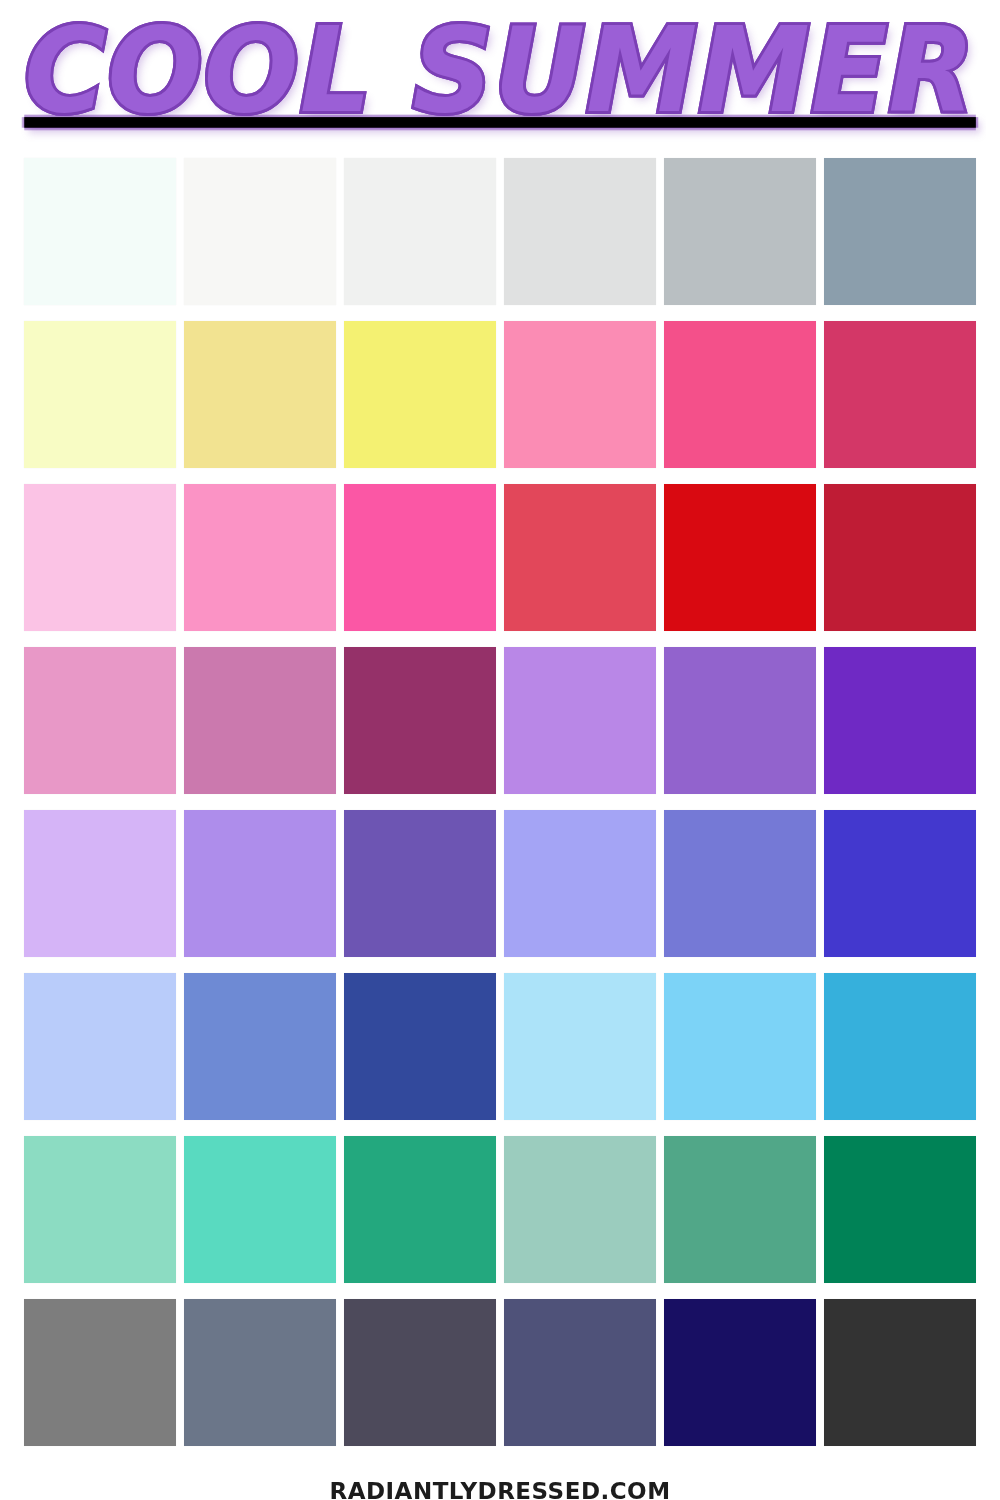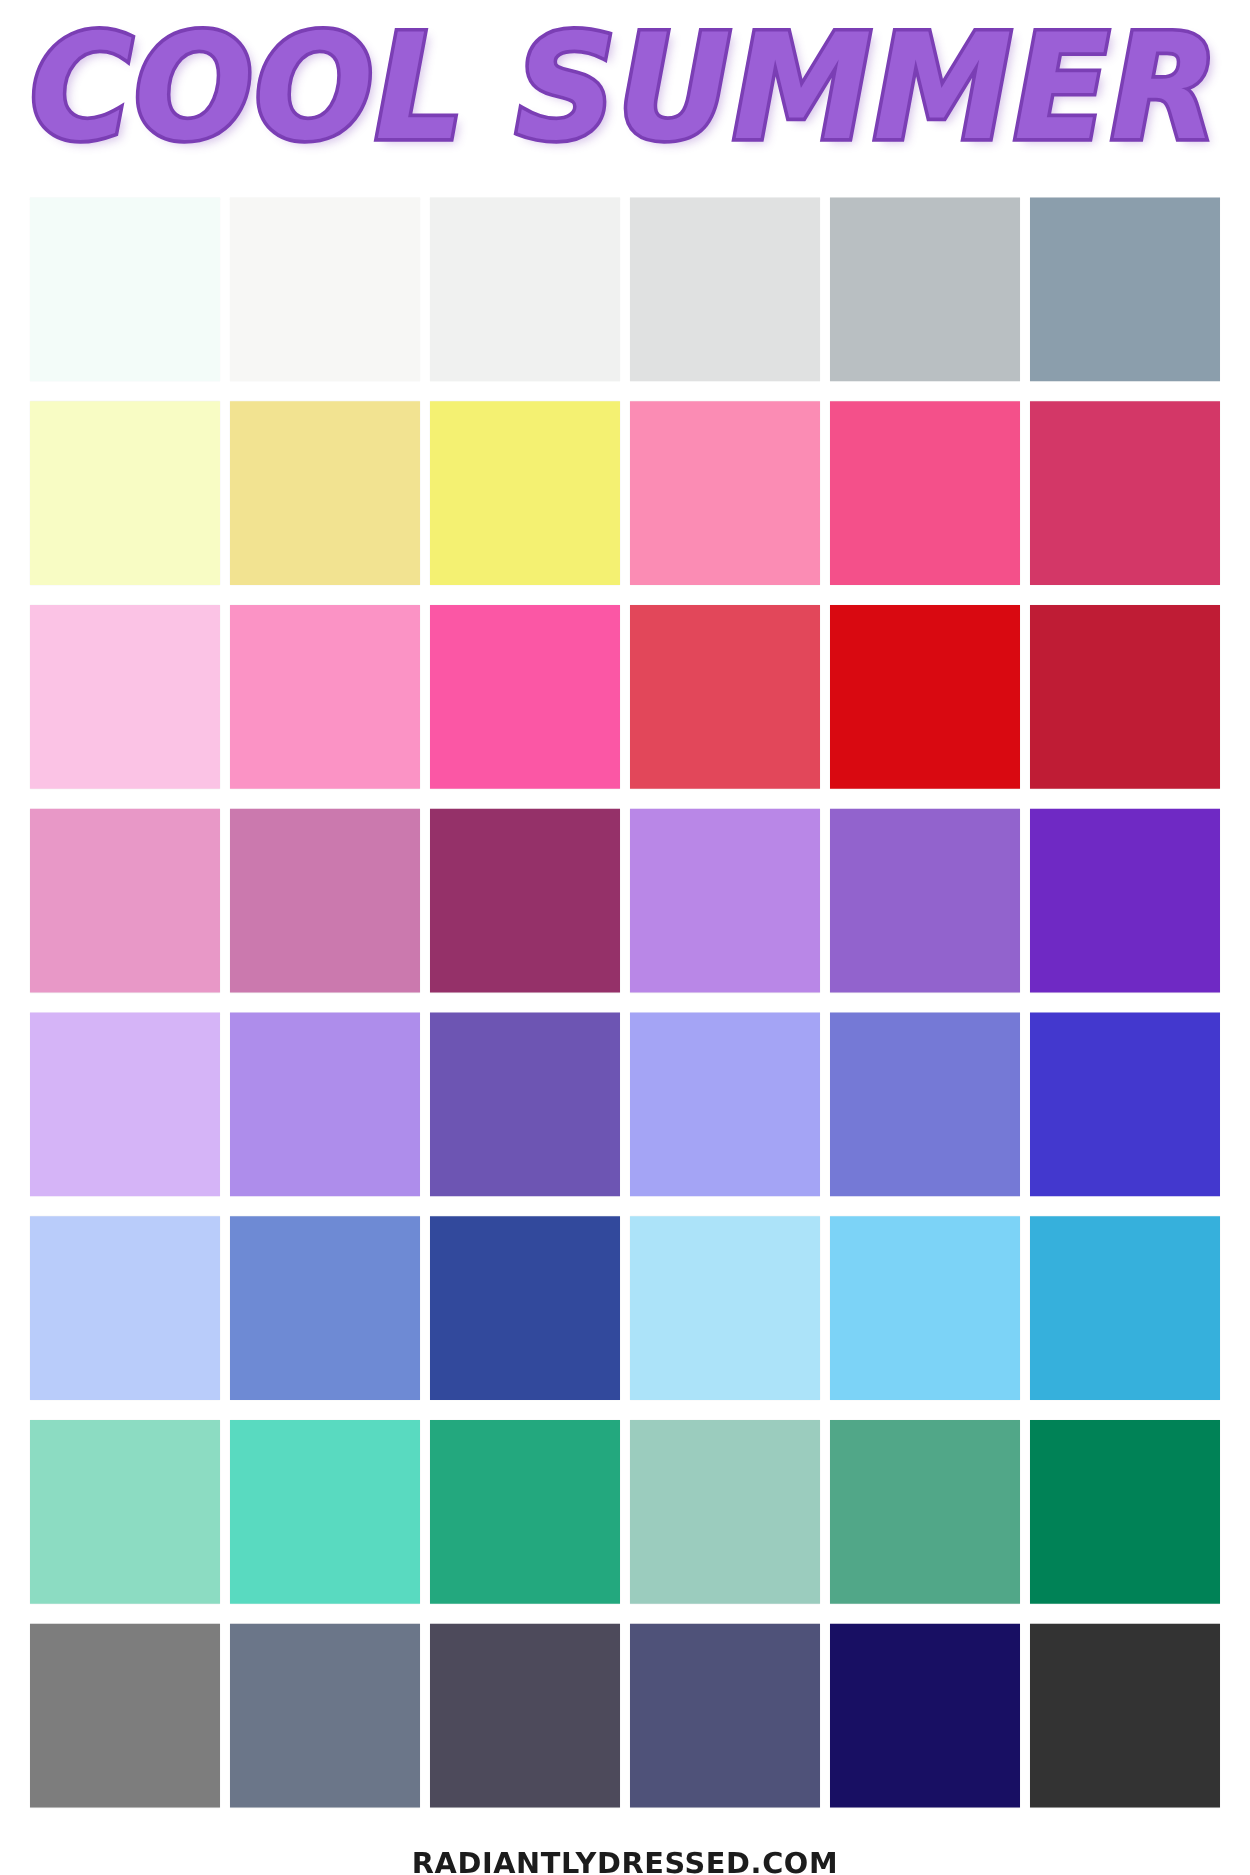--- a/index.html
+++ b/index.html
@@ -16,20 +16,21 @@
   }
 
   
   .title-wrap {
     width: 1000px;
     height: 140px;
     display: flex;
     align-items: center;
     justify-content: center;
     position: relative;
+    text-decoration: underline;
   }
   .palette-title {
     font-family: "DejaVu Sans", sans-serif;
     font-weight: 700;
     font-style: italic;
     font-size: 99px;
     line-height: 1;
     letter-spacing: 1px;
     color: #9B5FD6;
     -webkit-text-stroke: 5px #7B3FB5;

